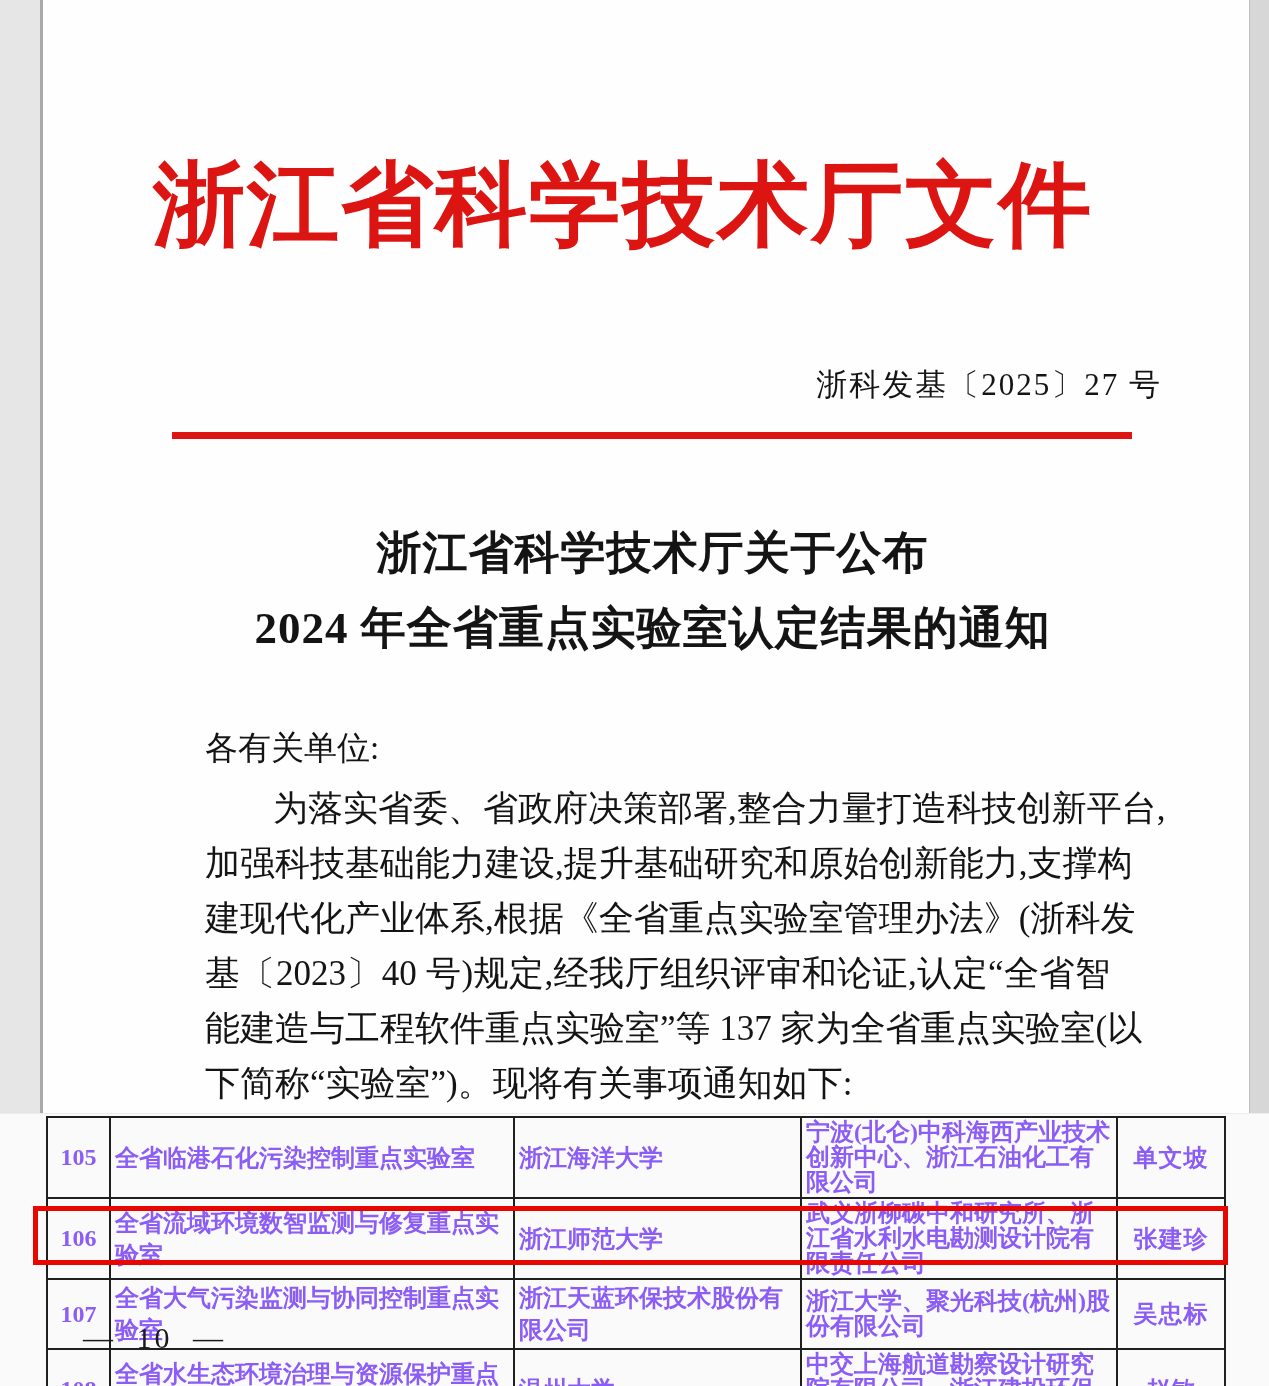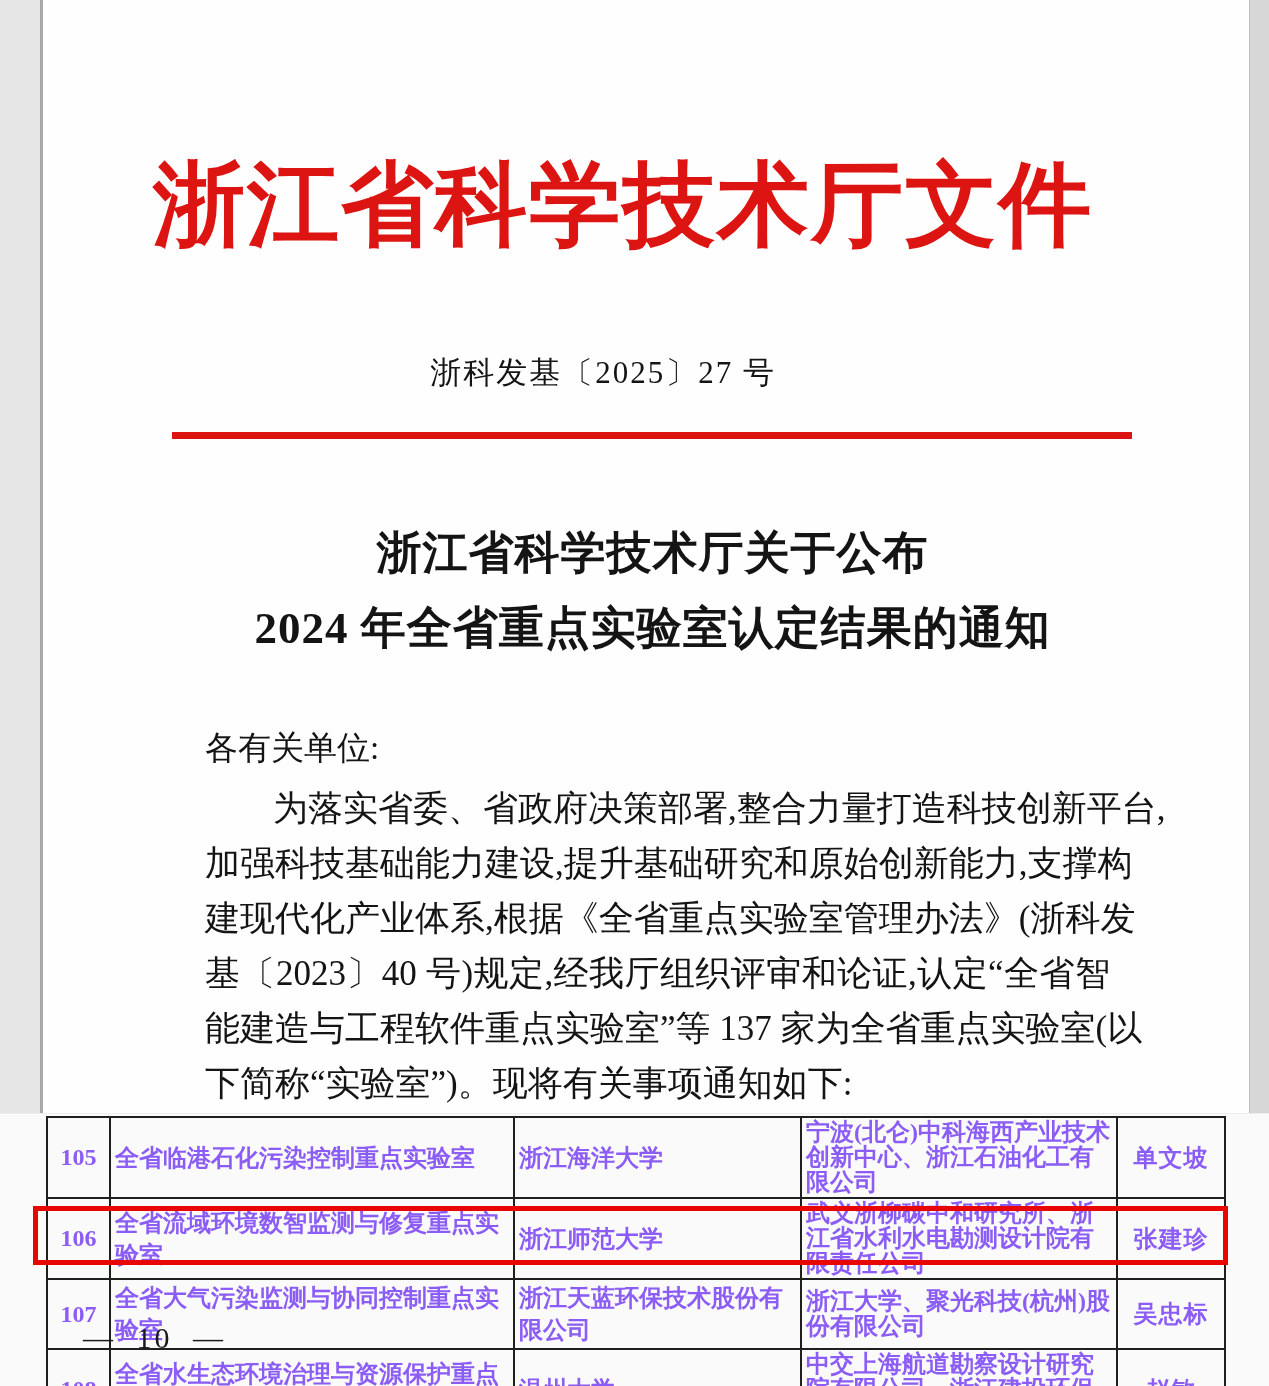--- a/index.html
+++ b/index.html
@@ -28,22 +28,22 @@
   
   .letterhead {
     position: absolute; left: 44px; top: 143px; width: 1158px;
     text-align: center;
     font-size: 92px; font-weight: bold;
     letter-spacing: 2px;
     color: var(--accent-red, #dd1512);
     white-space: nowrap;
   }
   .doc-number {
-    position: absolute; left: 44px; top: 352px; width: 1118px;
-    text-align: center;
+    position: absolute; left: 44px; top: 364px; width: 1118px;
+    text-align: right;
     font-size: 31px;
     letter-spacing: 2px;
   }
   .red-rule {
     position: absolute; left: 172px; top: 432px;
     width: 960px; height: 7px;
     background: var(--accent-red, #dd1512);
   }
   
   .notice-title {

